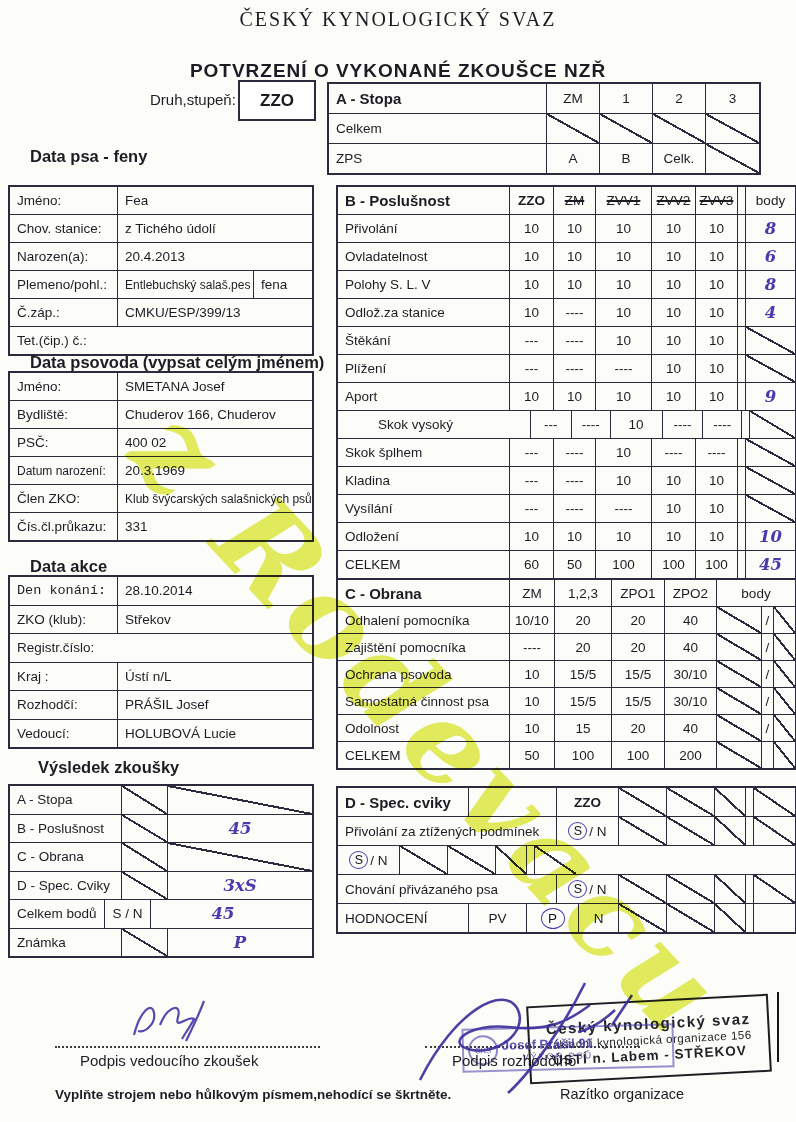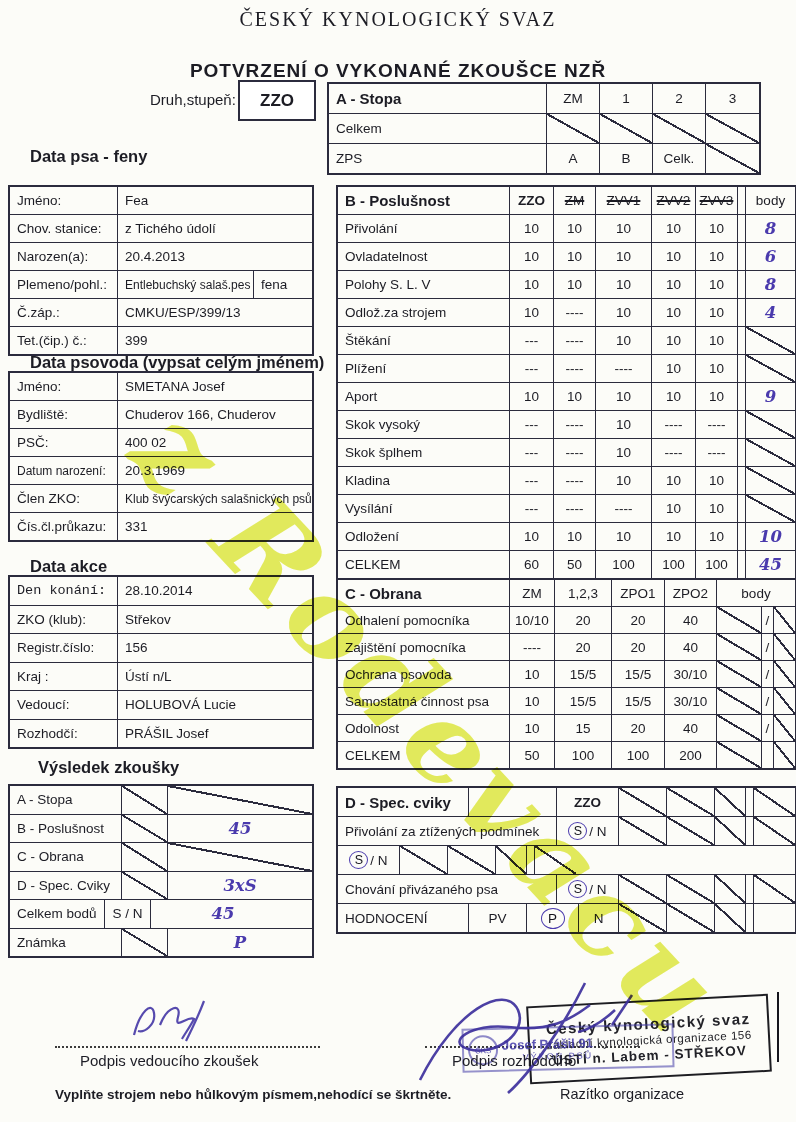--- a/index.html
+++ b/index.html
@@ -92,21 +92,20 @@
         <div class="cell lbl" style="width:108px;">Plemeno/pohl.:</div>
         <div class="cell lbl fs12" style="width:136px;">Entlebuchský salaš.pes</div>
         <div class="cell lbl" style="width:58px;">fena</div>
       </div>
     <div class="trow" style="height:27px;">
         <div class="cell lbl" style="width:108px;">Č.záp.:</div>
         <div class="cell lbl" style="width:194px;">CMKU/ESP/399/13</div>
       </div>
     <div class="trow" style="height:27px;">
         <div class="cell lbl" style="width:108px;">Tet.(čip.) č.:</div>
-        <div class="cell lbl" style="width:194px;">399</div>
       </div>
   </div>
 
   <div class="abs hd" style="left:30px;top:353px;">Data psovoda (vypsat celým jménem)</div>
   <div class="tbl" style="left:8px;top:371px;width:302px;">
     <div class="trow" style="height:27px;">
         <div class="cell lbl" style="width:108px;">Jméno:</div>
         <div class="cell lbl" style="width:194px;">SMETANA Josef</div>
       </div>
     <div class="trow" style="height:27px;">
@@ -136,33 +135,32 @@
     <div class="trow" style="height:27.5px;">
         <div class="cell lbl" style="width:108px;font-family:Liberation Mono, monospace;">Den konání:</div>
         <div class="cell lbl" style="width:194px;">28.10.2014</div>
       </div>
     <div class="trow" style="height:27.5px;">
         <div class="cell lbl" style="width:108px;">ZKO (klub):</div>
         <div class="cell lbl" style="width:194px;">Střekov</div>
       </div>
     <div class="trow" style="height:27.5px;">
         <div class="cell lbl" style="width:108px;">Registr.číslo:</div>
-        <div class="cell lbl" style="width:194px;">156</div>
       </div>
     <div class="trow" style="height:27.5px;">
         <div class="cell lbl" style="width:108px;">Kraj :</div>
         <div class="cell lbl" style="width:194px;">Ústí n/L</div>
       </div>
     <div class="trow" style="height:27.5px;">
+        <div class="cell lbl" style="width:108px;">Rozhodčí:</div>
+        <div class="cell lbl" style="width:194px;">PRÁŠIL Josef</div>
+      </div>
+    <div class="trow" style="height:27.5px;">
         <div class="cell lbl" style="width:108px;">Vedoucí:</div>
         <div class="cell lbl" style="width:194px;">HOLUBOVÁ Lucie</div>
-      </div>
-    <div class="trow" style="height:27.5px;">
-        <div class="cell lbl" style="width:108px;">Rozhodčí:</div>
-        <div class="cell lbl" style="width:194px;">PRÁŠIL Josef</div>
       </div>
   </div>
 
   <div class="abs hd" style="left:38px;top:758px;">Výsledek zkoušky</div>
   <div class="tbl" style="left:8px;top:784px;width:302px;">
     <div class="trow" style="height:27.5px;">
         <div class="cell lbl" style="width:112px;">A - Stopa</div>
         <div class="cell diag" style="width:46px;"></div>
         <div class="cell diag" style="width:144px;"></div>
       </div>
@@ -228,21 +226,21 @@
         <div class="cell lbl" style="width: 172px;">Polohy S. L. V</div>
         <div class="cell" style="width: 44px;">10</div>
         <div class="cell" style="width: 42px;">10</div>
         <div class="cell" style="width: 56px;">10</div>
         <div class="cell" style="width: 44px;">10</div>
         <div class="cell" style="width: 42px;">10</div>
         <div class="cell" style="width: 8px;"></div>
         <div class="cell ink" style="width: 49px;">8</div>
       </div>
       <div class="trow" style="height: 27px;">
-        <div class="cell lbl" style="width: 172px;">Odlož.za strojem</div>
+        <div class="cell lbl" style="width: 172px;">Odlož.za stanice</div>
         <div class="cell" style="width: 44px;">10</div>
         <div class="cell" style="width: 42px;">----</div>
         <div class="cell" style="width: 56px;">10</div>
         <div class="cell" style="width: 44px;">10</div>
         <div class="cell" style="width: 42px;">10</div>
         <div class="cell" style="width: 8px;"></div>
         <div class="cell ink" style="width: 49px;">4</div>
       </div>
       <div class="trow" style="height: 27px;">
         <div class="cell lbl" style="width: 172px;">Štěkání</div>
@@ -267,21 +265,21 @@
       <div class="trow" style="height: 27px;">
         <div class="cell lbl" style="width: 172px;">Aport</div>
         <div class="cell" style="width: 44px;">10</div>
         <div class="cell" style="width: 42px;">10</div>
         <div class="cell" style="width: 56px;">10</div>
         <div class="cell" style="width: 44px;">10</div>
         <div class="cell" style="width: 42px;">10</div>
         <div class="cell" style="width: 8px;"></div>
         <div class="cell ink" style="width: 49px;">9</div>
       </div>
-      <div class="trow" style="height: 27px;">
+      <div class="trow" style="height: 27px; padding-left: 33px;">
         <div class="cell lbl" style="width: 172px;">Skok vysoký</div>
         <div class="cell" style="width: 44px;">---</div>
         <div class="cell" style="width: 42px;">----</div>
         <div class="cell" style="width: 56px;">10</div>
         <div class="cell" style="width: 44px;">----</div>
         <div class="cell" style="width: 42px;">----</div>
         <div class="cell" style="width: 8px;"></div>
         <div class="cell diag" style="width: 49px;"></div>
       </div>
       <div class="trow" style="height: 27px;">

